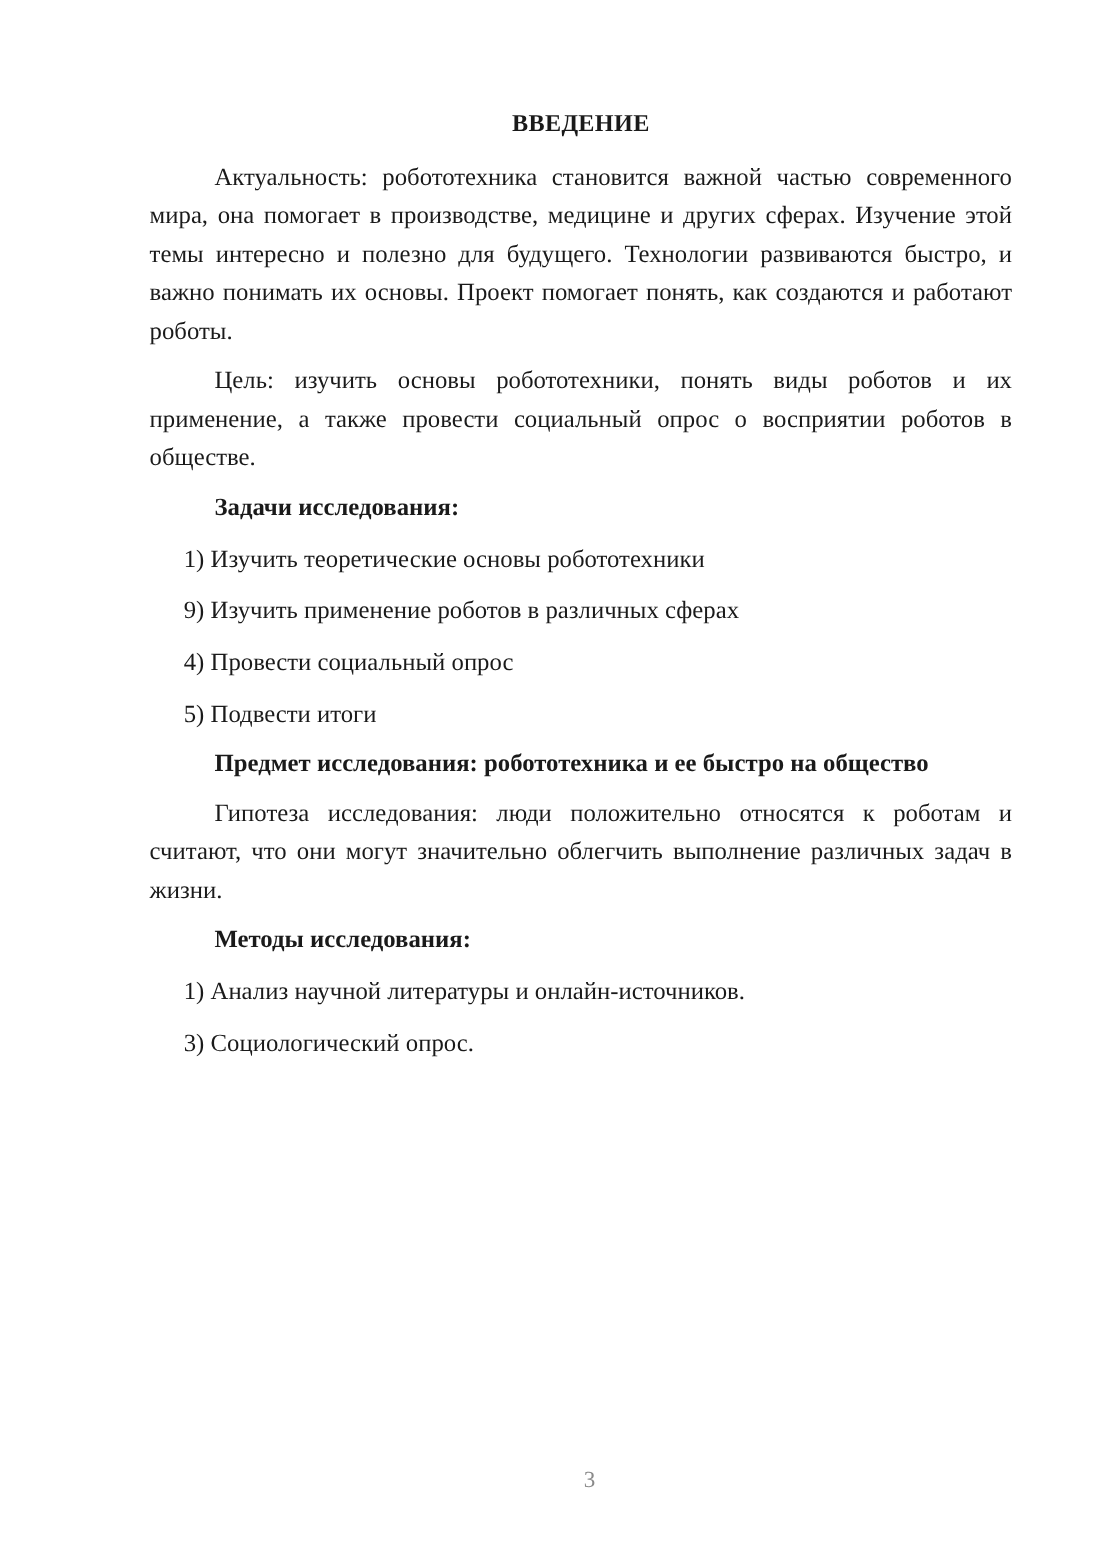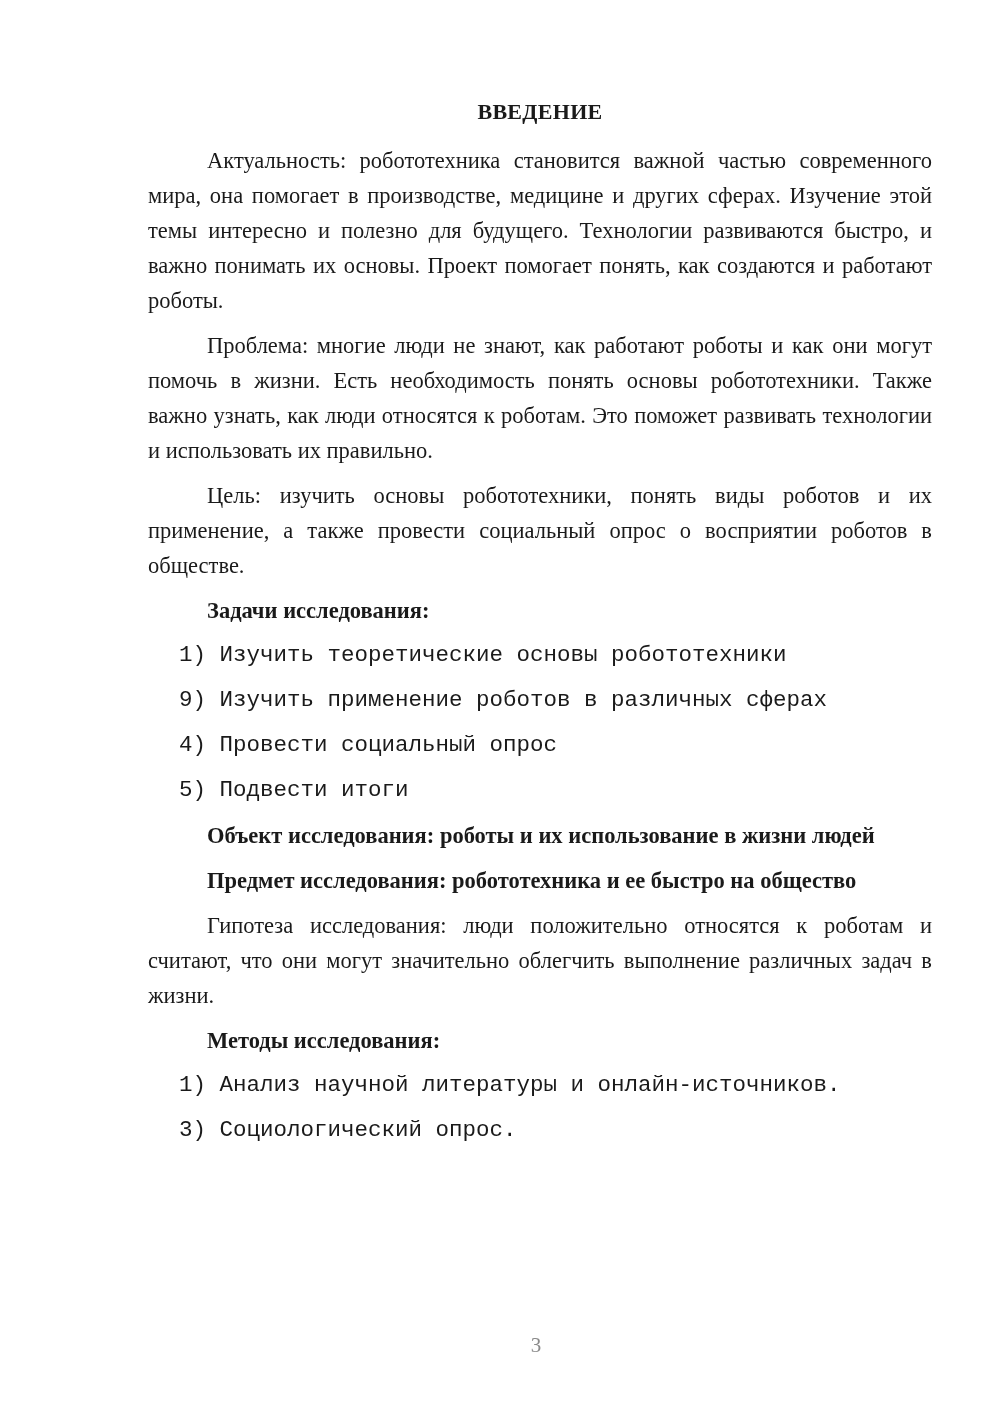--- a/index.html
+++ b/index.html
@@ -10,21 +10,21 @@
     body {
       width: 1000px;
       height: 1414px;
       position: relative;
       overflow: hidden;
       font-family: "Liberation Serif", "DejaVu Serif", serif;
       color: #1a1a1a;
     }
     .page {
       position: absolute;
-      left: 148px;
+      left: 136px;
       top: 94px;
       width: 784px;
       font-size: 22.5px;
       line-height: 35px;
     }
     .title {
       text-align: center;
       font-weight: bold;
       font-size: 22px;
       margin: 0 0 14px 0;
@@ -36,56 +36,53 @@
       text-indent: 59px;
       margin: 0 0 10px 0;
     }
     .heading-line {
       text-indent: 59px;
       margin: 0 0 10px 0;
       font-weight: bold;
     }
     .list-item {
       padding-left: 31px;
-      margin: 0 0 10px 0;
+      margin: 12px 0 10px 0;
       white-space: nowrap;
-      font-family: Liberation Mono, monospace;
     }
     .page-number {
       position: absolute;
       left: 0;
       width: 1072px;
       top: 1333px;
       text-align: center;
       font-size: 21px;
       color: #8a8a8a;
     }
   </style>
 </head>
 <body>
 
 <div class="page">
   <div class="title">ВВЕДЕНИЕ</div>
 
   <p class="para">Актуальность: робототехника становится важной частью современного мира, она помогает в производстве, медицине и других сферах. Изучение этой темы интересно и полезно для будущего. Технологии развиваются быстро, и важно понимать их основы. Проект помогает понять, как создаются и работают роботы.</p>
 
-  <p class="para">Проблема: многие люди не знают, как работают роботы и как они могут помочь в жизни. Есть необходимость понять основы робототехники. Также важно узнать, как люди относятся к роботам. Это поможет развивать технологии и использовать их правильно.</p>
 
   <p class="para">Цель: изучить основы робототехники, понять виды роботов и их применение, а также провести социальный опрос о восприятии роботов в обществе.</p>
 
   <p class="heading-line">Задачи исследования:</p>
 
   <div>
     <p class="list-item">1) Изучить теоретические основы робототехники</p>
     <p class="list-item">9) Изучить применение роботов в различных сферах</p>
     <p class="list-item">4) Провести социальный опрос</p>
     <p class="list-item">5) Подвести итоги</p>
   </div>
 
-  <p class="heading-line">Объект исследования: роботы и их использование в жизни людей</p>
 
   <p class="heading-line">Предмет исследования: робототехника и ее быстро на общество</p>
 
   <p class="para">Гипотеза исследования: люди положительно относятся к роботам и считают, что они могут значительно облегчить выполнение различных задач в жизни.</p>
 
   <p class="heading-line">Методы исследования:</p>
 
   <div>
     <p class="list-item">1) Анализ научной литературы и онлайн-источников.</p>
     <p class="list-item">3) Социологический опрос.</p>

